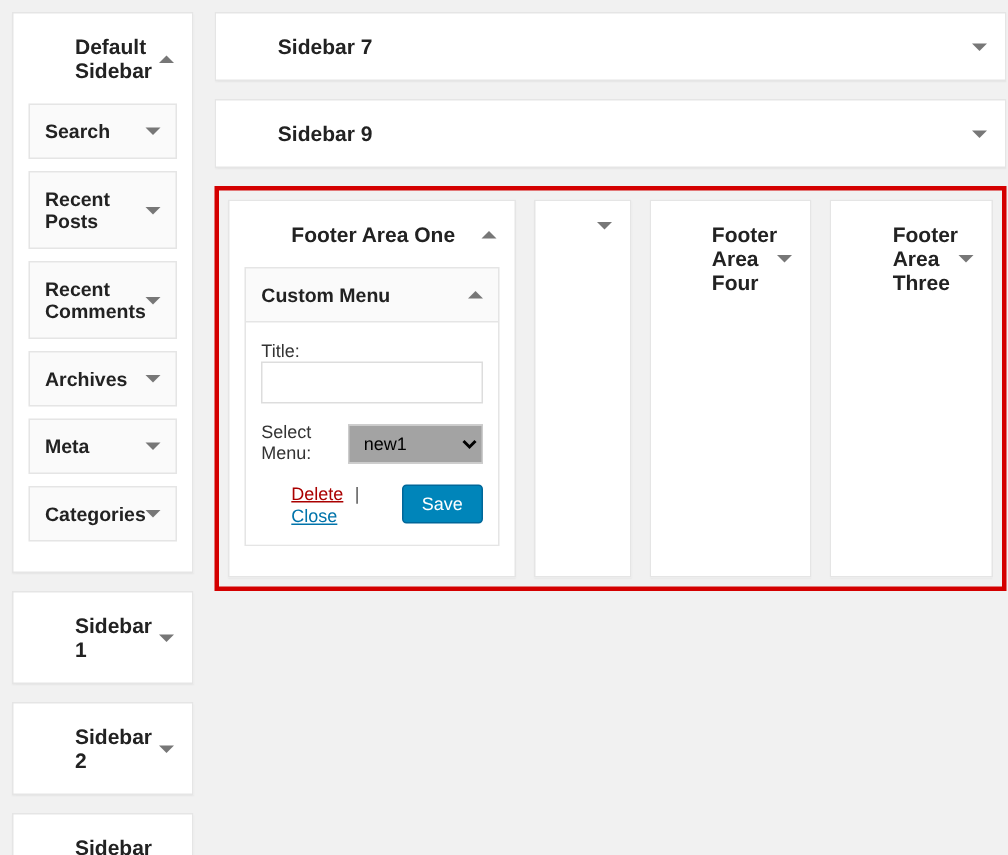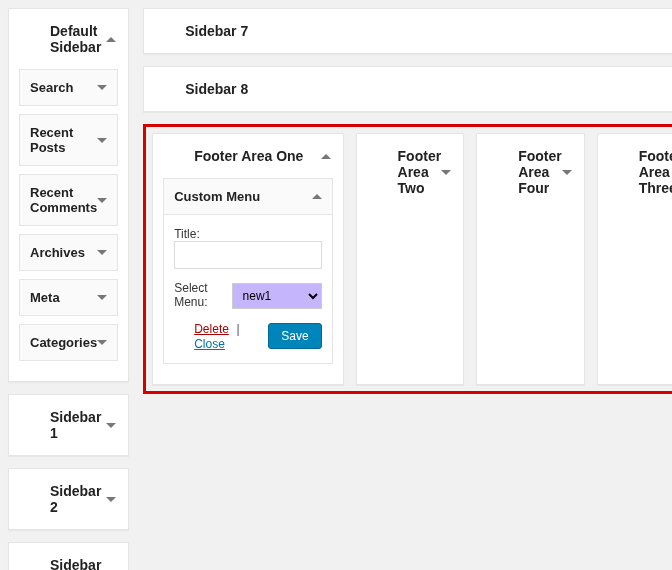--- a/index.html
+++ b/index.html
@@ -64,21 +64,21 @@
     border: 1px solid #ddd;
     padding: 2px 6px;
     font-size: 13px;
     background: #fff;
   }
   .row { margin-bottom: 12px; }
   .inline { display: flex; align-items: flex-end; gap: 24px; }
   select.sel {
     height: 26px;
     border: 1px solid #ccc;
-    background: #c4b5fd;
+    background: #a3a3a3;
     font-size: 12px;
     padding: 2px 18px 2px 6px;
     min-width: 90px;
   }
   .actions { display: flex; align-items: center; justify-content: center; margin-top: 6px; margin-left: 20px;}
   a.del { color: #a00; text-decoration: underline; font-size: 12px; }
   a.cls { color: #0073aa; text-decoration: underline; font-size: 12px; }
   .sep { color: #555; font-size: 12px; margin: 0 4px; }
   .btn-save {
     background: #0085ba;
@@ -173,21 +173,21 @@
   <div class="col">
 
     <div class="panel">
       <div class="panel-hd big">
         <span class="title">Sidebar 7</span>
         <span class="arrow down"></span>
       </div>
     </div>
     <div class="panel">
       <div class="panel-hd big">
-        <span class="title">Sidebar 8</span>
+        <span class="title">Sidebar 9</span>
         <span class="arrow down"></span>
       </div>
     </div>
 
     <div class="highlight">
 
       <div class="panel">
         <div class="panel-hd big">
           <span class="title">Footer Area One</span>
           <span class="arrow up"></span>
@@ -219,21 +219,20 @@
                 <button class="btn-save">Save</button>
               </div>
             </div>
           </div>
 
         </div>
       </div>
 
       <div class="panel">
         <div class="panel-hd big">
-          <span class="title">Footer Area Two</span>
           <span class="arrow down"></span>
         </div>
       </div>
       <div class="panel">
         <div class="panel-hd big">
           <span class="title">Footer Area Four</span>
           <span class="arrow down"></span>
         </div>
       </div>
       <div class="panel">

